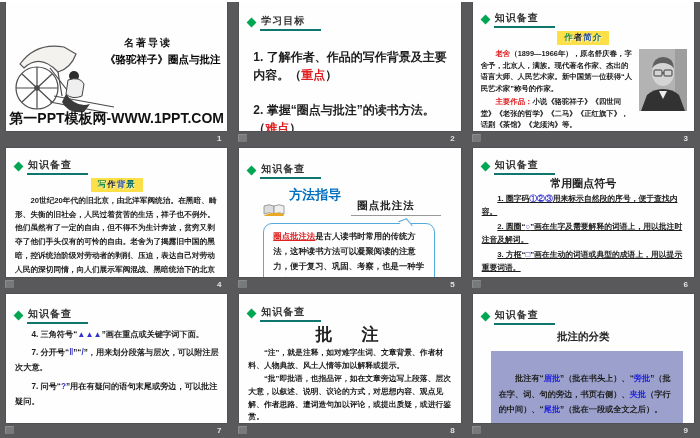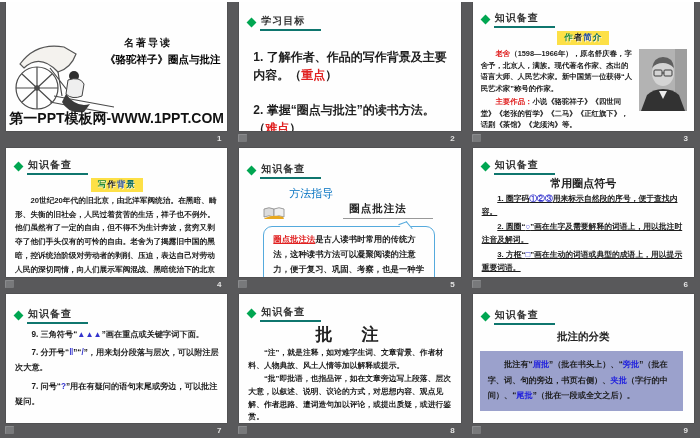--- a/index.html
+++ b/index.html
@@ -36,38 +36,38 @@
   
   .s2-item{margin:17px 8px 0 14px;font-size:12px;line-height:1.5;}
   
   .s3-body{margin:3px 7px 0 8px;font-size:7.4px;line-height:1.56;}
   .s3-photo{float:right;width:48px;height:62px;margin:1px 0 2px 4px;}
   .s3-p{text-indent:2em;margin:0 0 2px 0;}
   
   .s4-body{margin:2px 8px 0 9px;font-size:7.7px;line-height:1.78;text-indent:2em;}
   
   .s5-row{display:flex;align-items:flex-end;margin:7px 10px 0 24px;}
-  .s5-label{color:#0070c0;font-size:11px;font-weight:normal;margin:0 10px 18px 4px;white-space:nowrap;}
+  .s5-label{color:#0070c0;font-size:13px;font-weight:bold;margin:0 10px 12px 4px;white-space:nowrap;}
   .s5-title{font-size:10.5px;font-weight:bold;color:#222;border-bottom:1px solid #999;
             padding:0 26px 2px 6px;letter-spacing:1px;white-space:nowrap;}
   .s5-bubble{position:relative;margin:7px 26px 0 24px;border:1.5px solid #55aadd;border-radius:9px;
              padding:5px 9px 6px 9px;font-size:8.4px;line-height:1.8;}
   .s5-tail{position:absolute;top:-5px;right:24px;width:8px;height:8px;background:#fefefe;
            border-top:1.5px solid #55aadd;border-right:1.5px solid #55aadd;transform:rotate(-20deg) skewX(20deg);}
   .s5-lead{color:#e02020;text-decoration:underline;font-weight:bold;}
   
   .mid-title{text-align:center;font-weight:bold;color:#222;}
   .sym-item{margin:1px 8px 0 9px;text-indent:2em;line-height:1.72;}
   .s6 .mid-title{font-size:11px;margin-top:1px;}
   .s6 .sym-item{font-size:7.8px;text-decoration:underline;}
   .s7 .sym-item{font-size:8.2px;line-height:1.85;margin-top:3px;}
   .s8 .mid-title{font-size:17px;letter-spacing:6px;margin-top:1px;}
   .s8-p{margin:1px 8px 0 9px;text-indent:2em;font-size:7.8px;line-height:1.62;}
   .s9 .mid-title{font-size:10.5px;margin-top:5px;}
-  .s9-box{margin:7px 11px 0 7px;background:#9ba1cc;padding:6px 8px 7px 8px;
+  .s9-box{margin:7px 11px 0 18px;background:#9ba1cc;padding:20px 8px 7px 8px;
           font-size:8.2px;line-height:1.9;text-indent:2em;}
   .s9-box .c-blue{color:#2222dd;}
 </style>
 </head>
 <body>
 
 <div class="page">
   <div class="top-strip"></div>
   <div class="grid">
 
@@ -122,21 +122,21 @@
             <ellipse cx="24" cy="24" rx="11" ry="13" fill="#d4d4d4"></ellipse>
             <path d="M13,19 Q15,8 24,8 Q34,8 35,19 Q30,14 24,14 Q17,14 13,19 Z" fill="#5f5f5f"></path>
             <g stroke="#3d3d3d" fill="none" stroke-width="1">
               <rect x="15" y="21" width="8" height="6" rx="1"></rect>
               <rect x="25" y="21" width="8" height="6" rx="1"></rect>
               <path d="M23,24 h2"></path>
             </g>
             <path d="M2,62 L8,46 Q14,40 24,40 Q34,40 40,46 L46,62 Z" fill="#323232"></path>
             <path d="M20,42 L24,50 L28,42 Z" fill="#ececec"></path>
           </svg>
-          <p class="s3-p"><span class="c-red">老舍</span><span>（1598—1966年），原名舒庆春，字舍予，北京人，满族。现代著名作家、杰出的语言大师、人民艺术家。新中国第一位获得“人民艺术家”称号的作家。</span></p>
+          <p class="s3-p"><span class="c-red">老舍</span><span>（1899—1966年），原名舒庆春，字舍予，北京人，满族。现代著名作家、杰出的语言大师、人民艺术家。新中国第一位获得“人民艺术家”称号的作家。</span></p>
           <p class="s3-p"><span class="c-red">主要作品：</span><span>小说《骆驼祥子》《四世同堂》《老张的哲学》《二马》《正红旗下》，话剧《茶馆》《龙须沟》等。</span></p>
         </div>
       </div>
       <div class="wm"></div>
       <div class="num">3</div>
     </div>
 
     <div class="cell">
       <div class="thumb">
         <div class="hdr" style="margin-top:10px">
@@ -189,21 +189,21 @@
       <div class="wm"></div>
       <div class="num">6</div>
     </div>
 
     <div class="cell s7">
       <div class="thumb">
         <div class="hdr" style="margin-top:13px">
           <span class="diamond"></span>
           <span class="hdr-t">知识备查</span>
         </div>
-        <div class="sym-item body-t"><span>9. 三角符号“</span><span class="c-blue">▲▲▲</span><span>”画在重点或关键字词下面。</span></div>
+        <div class="sym-item body-t"><span>4. 三角符号“</span><span class="c-blue">▲▲▲</span><span>”画在重点或关键字词下面。</span></div>
         <div class="sym-item body-t"><span>7. 分开号“</span><span class="c-blue">‖</span><span>”“</span><span class="c-blue">/</span><span>”，用来划分段落与层次，可以附注层次大意。</span></div>
         <div class="sym-item body-t"><span>7. 问号“</span><span class="c-blue">?</span><span>”用在有疑问的语句末尾或旁边，可以批注疑问。</span></div>
       </div>
       <div class="wm"></div>
       <div class="num">7</div>
     </div>
 
     <div class="cell s8">
       <div class="thumb">
         <div class="hdr" style="margin-top:11px">

